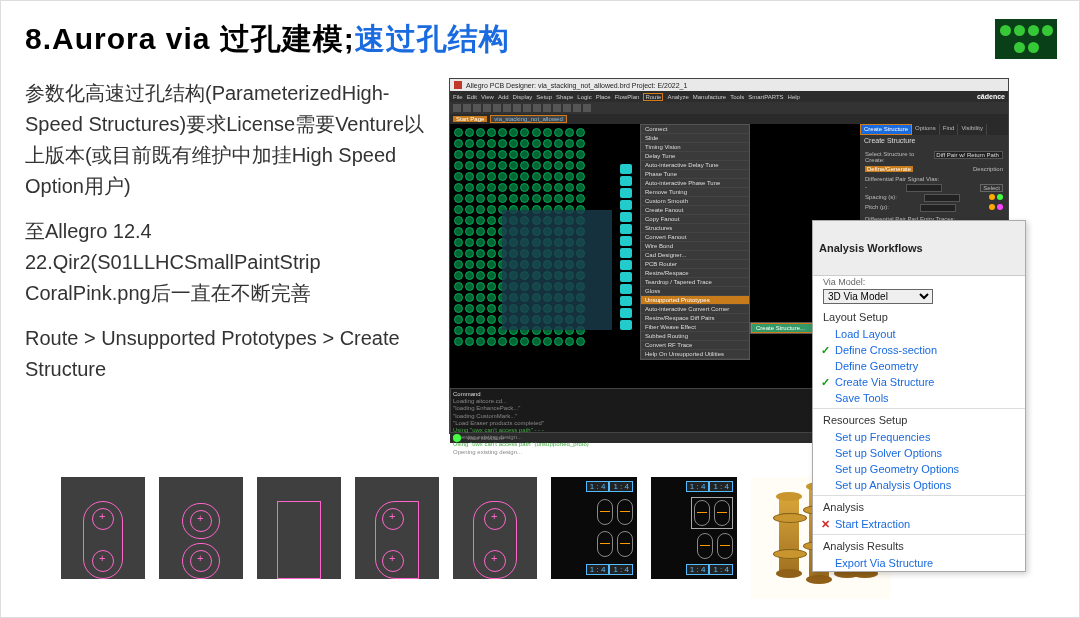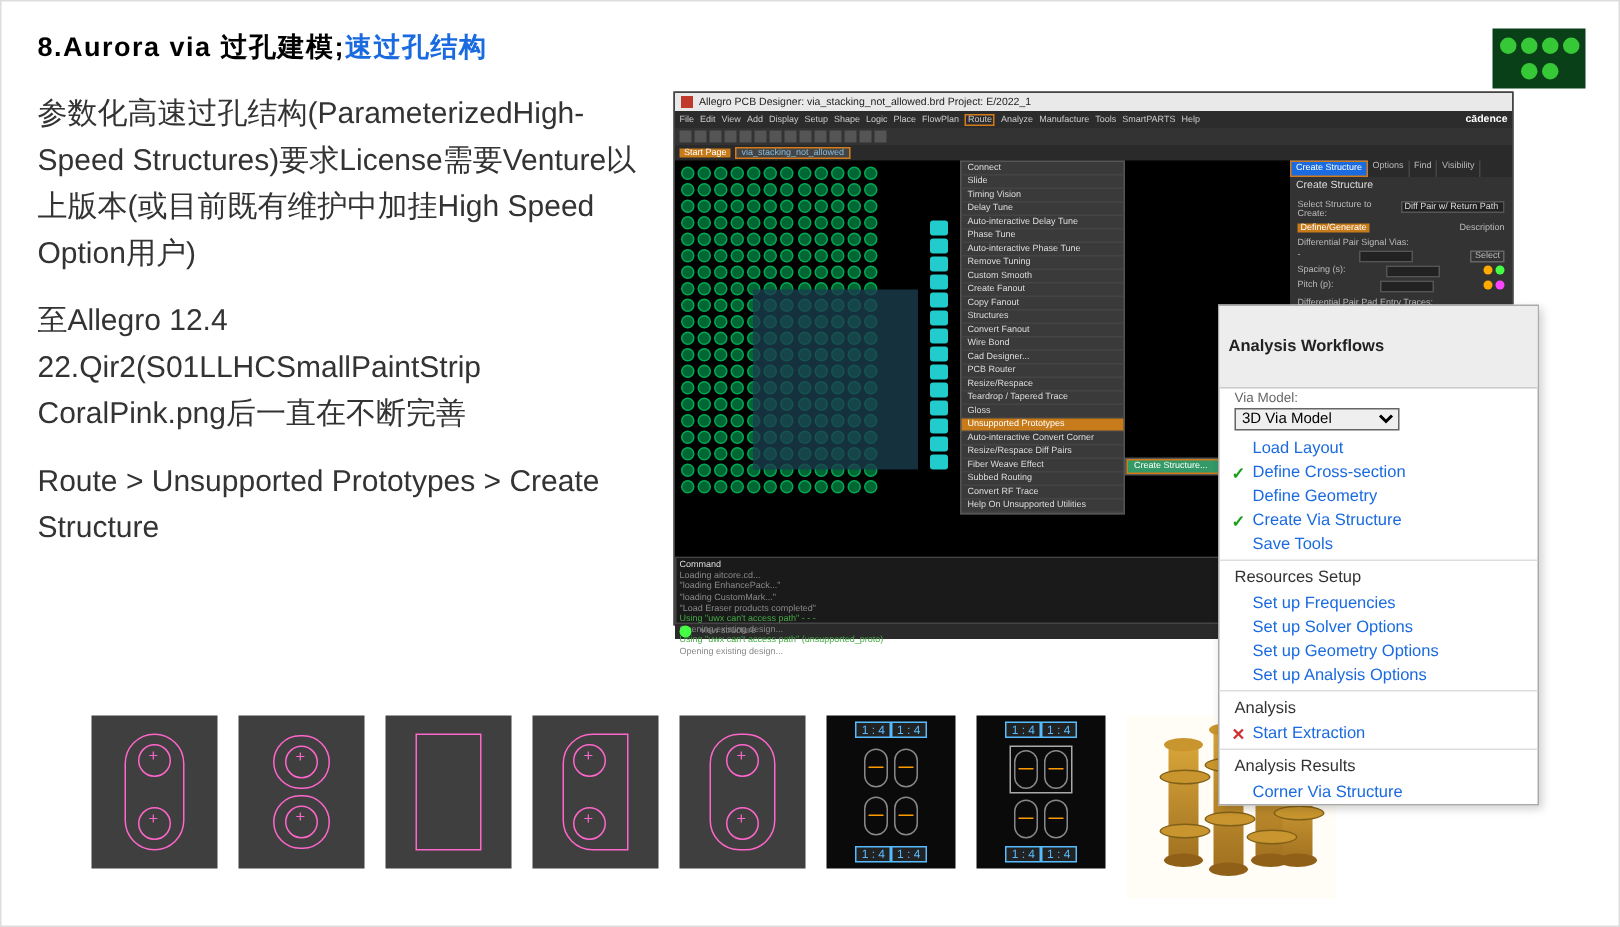--- a/index.html
+++ b/index.html
@@ -12,21 +12,21 @@
       overflow: hidden;
     }
     .slide {
       padding: 18px 24px;
       border: 1px solid #ddd;
       width: 1080px;
       height: 618px;
       position: relative;
     }
     .title {
-      font-size: 18px;
+      font-size: 30px;
       font-weight: bold;
       margin-bottom: 18px;
       letter-spacing: 1px;
     }
     .title-blue { color: #1a6ae0; }
     .content-row { display: flex; gap: 14px; }
     .left-col {
       width: 410px;
       font-size: 20px;
       line-height: 1.55;
@@ -218,21 +218,21 @@
       bottom: 18px;
       left: 60px;
       display: flex;
       gap: 14px;
       align-items: flex-start;
     }
     .thumb {
       background: #3f3f3f;
       display: flex;
       justify-content: center;
-      align-items: center;
+      align-items: flex-end;
       position: relative;
     }
     .thumb-gray { width: 84px; height: 102px; }
     .cad-shape { border: 1px solid #f6c; position: relative; }
     .cad-circle { width: 22px; height: 22px; border: 1px solid #f6c; border-radius: 50%; position: relative;}
     .cad-circle::after { content:"+"; position:absolute; left:6px; top:1px; color:#f6c; font-size:11px;}
     .thumb2-wrap { display:flex;flex-direction:column;gap:4px;align-items:center;}
     .thumb-black { width: 86px; height: 102px; background: #0a0a0a; display:flex;flex-direction:column;justify-content:space-between;padding:4px;}
     .thumb-black .lbl-row{display:flex;justify-content:space-around;}
     .thumb-black .lbl{background:#222;border:1px solid #5bf;color:#5bf;font-size:8px;padding:0 3px;}
@@ -687,37 +687,38 @@
           <span>mils</span>
         </div>
       </div>
 
       <div class="workflow-panel">
         <div class="wp-header">Analysis Workflows</div>
         <div class="wp-small">Via Model:</div>
         <select>
           <option>3D Via Model</option>
         </select>
+        <div class="wp-section-title">Layout Setup</div>
         <div class="wp-item">Load Layout</div>
         <div class="wp-item ok">Define Cross-section</div>
         <div class="wp-item">Define Geometry</div>
         <div class="wp-item ok">Create Via Structure</div>
         <div class="wp-item">Save Tools</div>
         <hr>
         <div class="wp-section-title">Resources Setup</div>
         <div class="wp-item">Set up Frequencies</div>
         <div class="wp-item">Set up Solver Options</div>
         <div class="wp-item">Set up Geometry Options</div>
         <div class="wp-item">Set up Analysis Options</div>
         <hr>
         <div class="wp-section-title">Analysis</div>
         <div class="wp-item x">Start Extraction</div>
         <hr>
         <div class="wp-section-title">Analysis Results</div>
-        <div class="wp-item">Corner Via Structure</div>
+        <div class="wp-item">Export Via Structure</div>
       </div>
     </div>
   </div>
 
   <div class="thumb-row">
 
     <div class="thumb thumb-gray">
       <div class="cad-shape" style="width:40px;height:78px;border-radius:20px/20px;display:flex;flex-direction:column;justify-content:space-between;padding:6px 0;">
         <div class="cad-circle" style="margin:0 auto;"></div>
         <div class="cad-circle" style="margin:0 auto;"></div>

